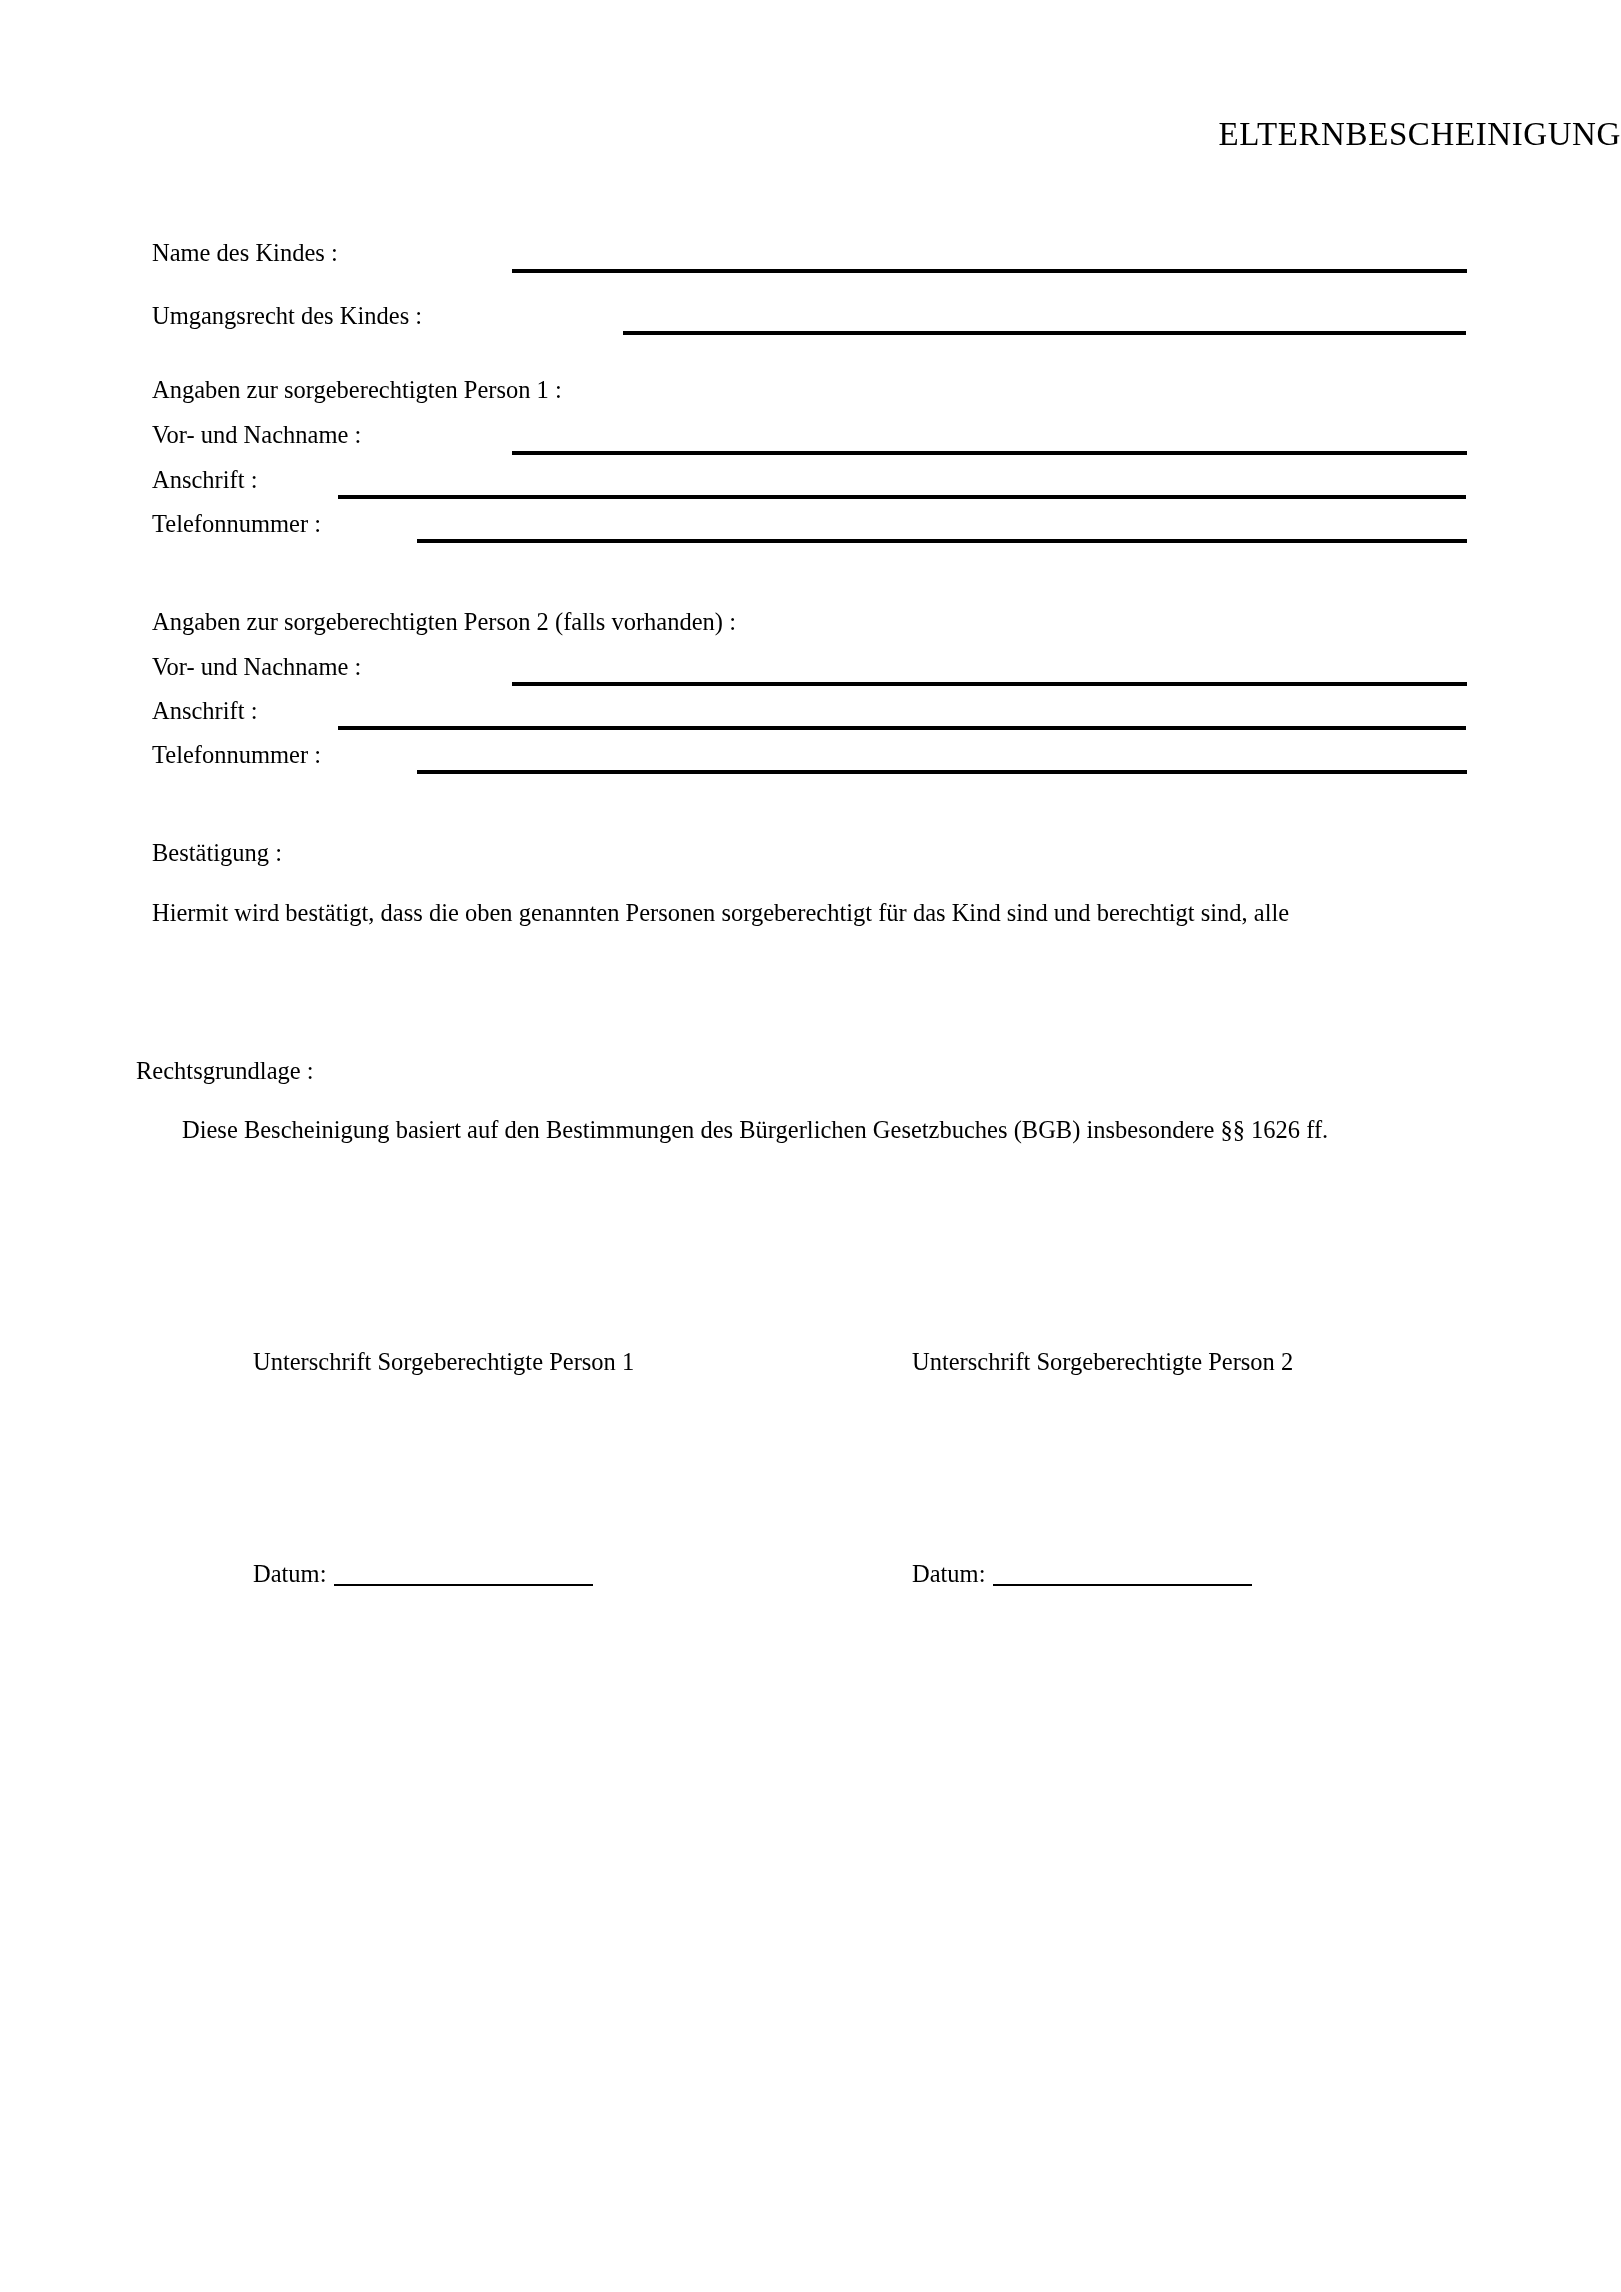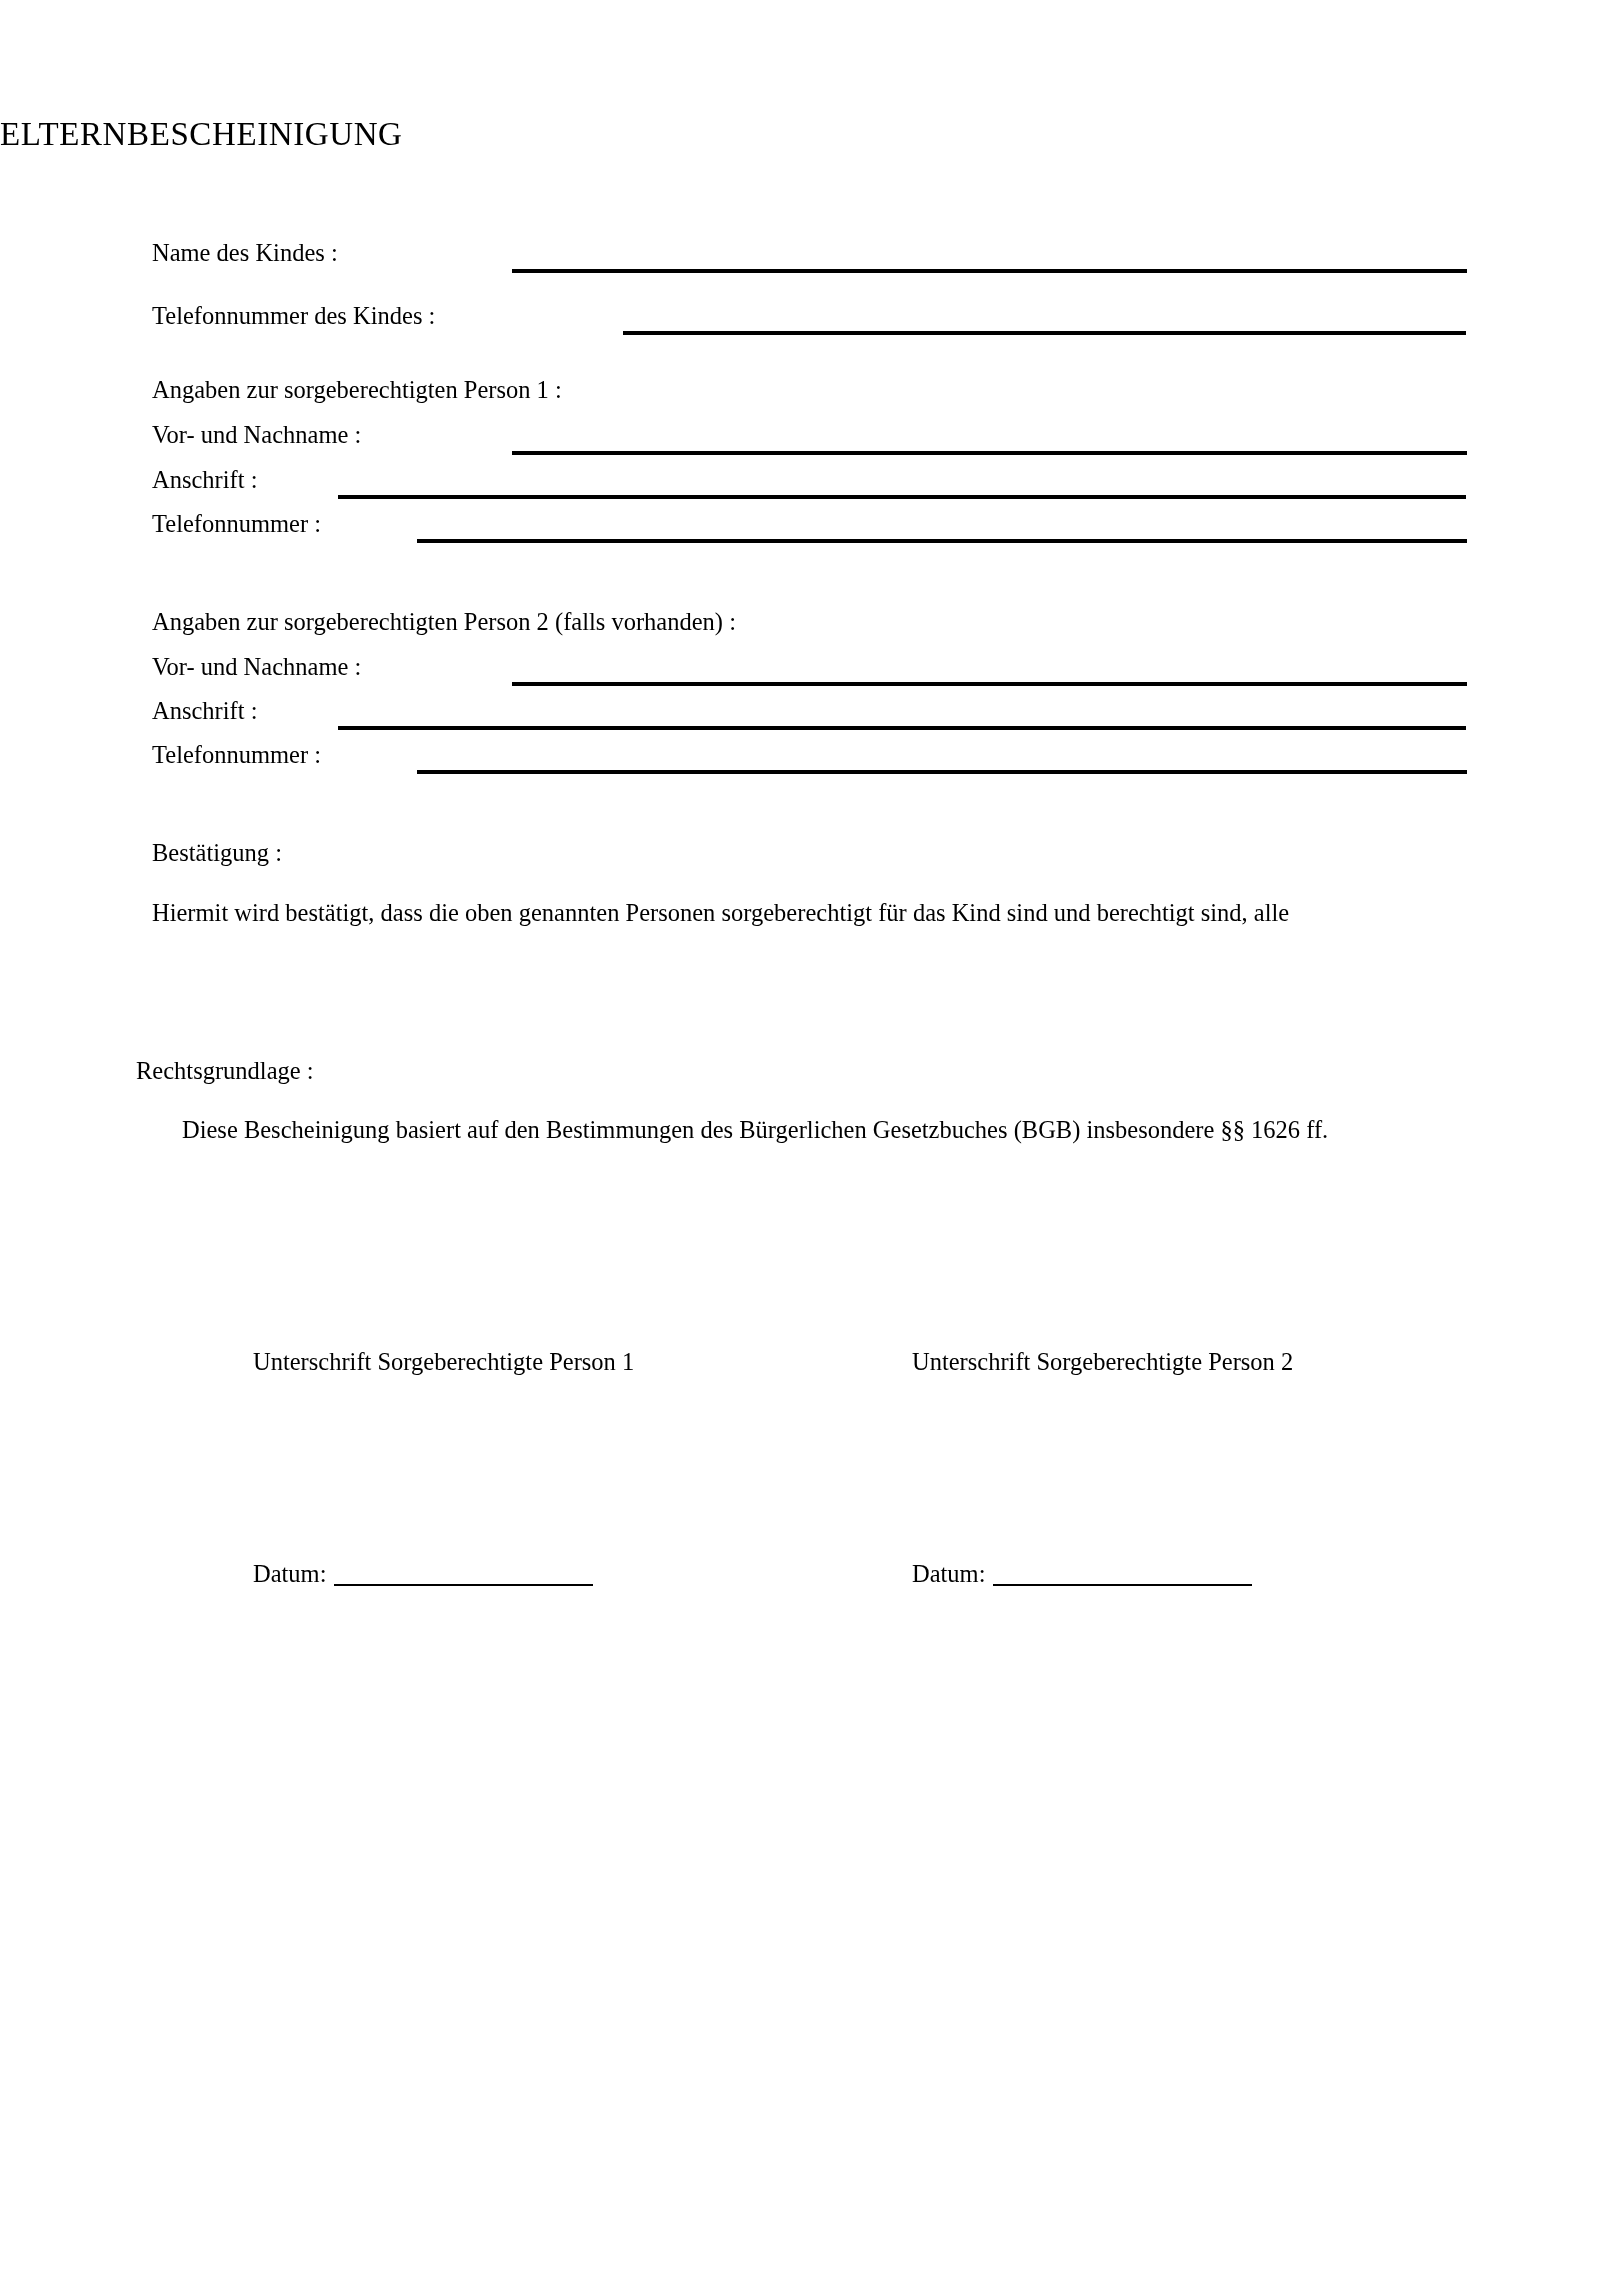--- a/index.html
+++ b/index.html
@@ -16,21 +16,21 @@
     color: #000000;
     overflow: hidden;
   }
 
   
   .doc-title {
     position: absolute;
     left: 0;
     top: 116px;
     width: 1621px;
-    text-align: left;
+    text-align: right;
     font-size: 33px;
     letter-spacing: 0.6px;
     font-weight: 400;
     white-space: nowrap;
   }
 
   
   .txt {
     position: absolute;
     font-size: 24.5px;
@@ -75,21 +75,21 @@
 </head>
 <body>
 
 <div class="page">
 
   <div class="doc-title">ELTERNBESCHEINIGUNG</div>
 
   <div class="txt" style="left:152px; top:241px;">Name des Kindes :</div>
   <div class="rule" style="left:512px; top:269px; width:955px;"></div>
 
-  <div class="txt" style="left:152px; top:304px;">Telefonnummer des Kindes :</div>
+  <div class="txt" style="left:152px; top:304px;">Umgangsrecht des Kindes :</div>
   <div class="rule" style="left:623px; top:331px; width:843px;"></div>
 
   <div class="txt" style="left:152px; top:378px;">Angaben zur sorgeberechtigten Person 1 :</div>
 
   <div class="txt" style="left:152px; top:423px;">Vor- und Nachname :</div>
   <div class="rule" style="left:512px; top:451px; width:955px;"></div>
 
   <div class="txt" style="left:152px; top:468px;">Anschrift :</div>
   <div class="rule" style="left:338px; top:495px; width:1128px;"></div>
 

